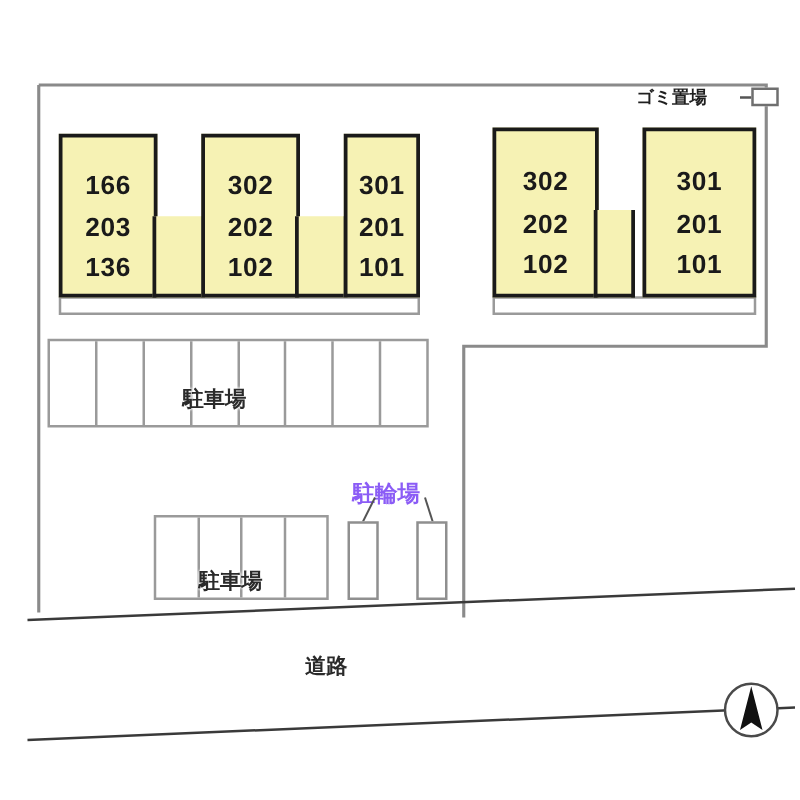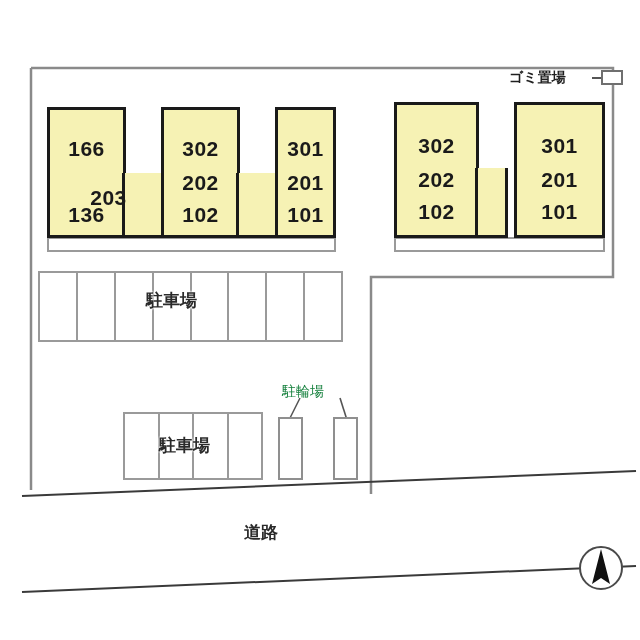--- a/index.html
+++ b/index.html
@@ -72,34 +72,35 @@
     box-sizing: border-box;
   }
   .lot-cell:last-child { border-right: none; }
   .lot-label {
     position: absolute;
     font-size: 17px;
     font-weight: bold;
     color: #2a2a2a;
     white-space: nowrap;
     text-shadow: 0 0 2px #fff, 0 0 2px #fff, 0 0 3px #fff;
+    margin-top: 19px;
   }
 
   
   .bike-box {
     position: absolute;
     border: 2px solid #8f8f8f;
     background: #ffffff;
     box-sizing: border-box;
   }
   .bike-label {
     position: absolute;
-    font-size: 14px;
-    font-weight: normal;
-    color: #15803d;
+    font-size: 18px;
+    font-weight: bold;
+    color: #8b5cf6;
     white-space: nowrap;
   }
 
   
   .trash-box {
     position: absolute;
     border: 2px solid #6f6f6f;
     background: #ffffff;
     box-sizing: border-box;
   }
@@ -148,21 +149,21 @@
   <div class="trash-label" style="left:509px; top:69px;">ゴミ置場</div>
   <div class="leader" style="left:592px; top:77px; width:10px; height:2px;"></div>
   <div class="trash-box" style="left:601px; top:70px; width:22px; height:15px;"></div>
 
   <div class="bldg-band" style="left:47px; top:237px; width:289px; height:15px;"></div>
   <div class="bldg-name" style="left:57px; top:114px;">A棟</div>
 
   <div class="bldg-unit" style="left:47px; top:107px; width:79px; height:131px;"></div>
   <div class="bldg-unit" style="left:122px; top:173px; width:42px; height:65px; border-top:none;"></div>
   <div class="unit-label" style="left:47px; top:137px; width:79px;">166</div>
-  <div class="unit-label" style="left:47px; top:186px; width:79px;margin-left:22px;">203</div>
+  <div class="unit-label" style="left:47px; top:171px; width:79px;">203</div>
   <div class="unit-label" style="left:47px; top:203px; width:79px;">136</div>
 
   <div class="bldg-unit" style="left:161px; top:107px; width:79px; height:131px;"></div>
   <div class="bldg-unit" style="left:236px; top:173px; width:42px; height:65px; border-top:none;"></div>
   <div class="unit-label" style="left:161px; top:137px; width:79px;">302</div>
   <div class="unit-label" style="left:161px; top:171px; width:79px;">202</div>
   <div class="unit-label" style="left:161px; top:203px; width:79px;">102</div>
 
   <div class="bldg-unit" style="left:275px; top:107px; width:61px; height:131px;"></div>
   <div class="unit-label" style="left:275px; top:137px; width:61px;">301</div>

